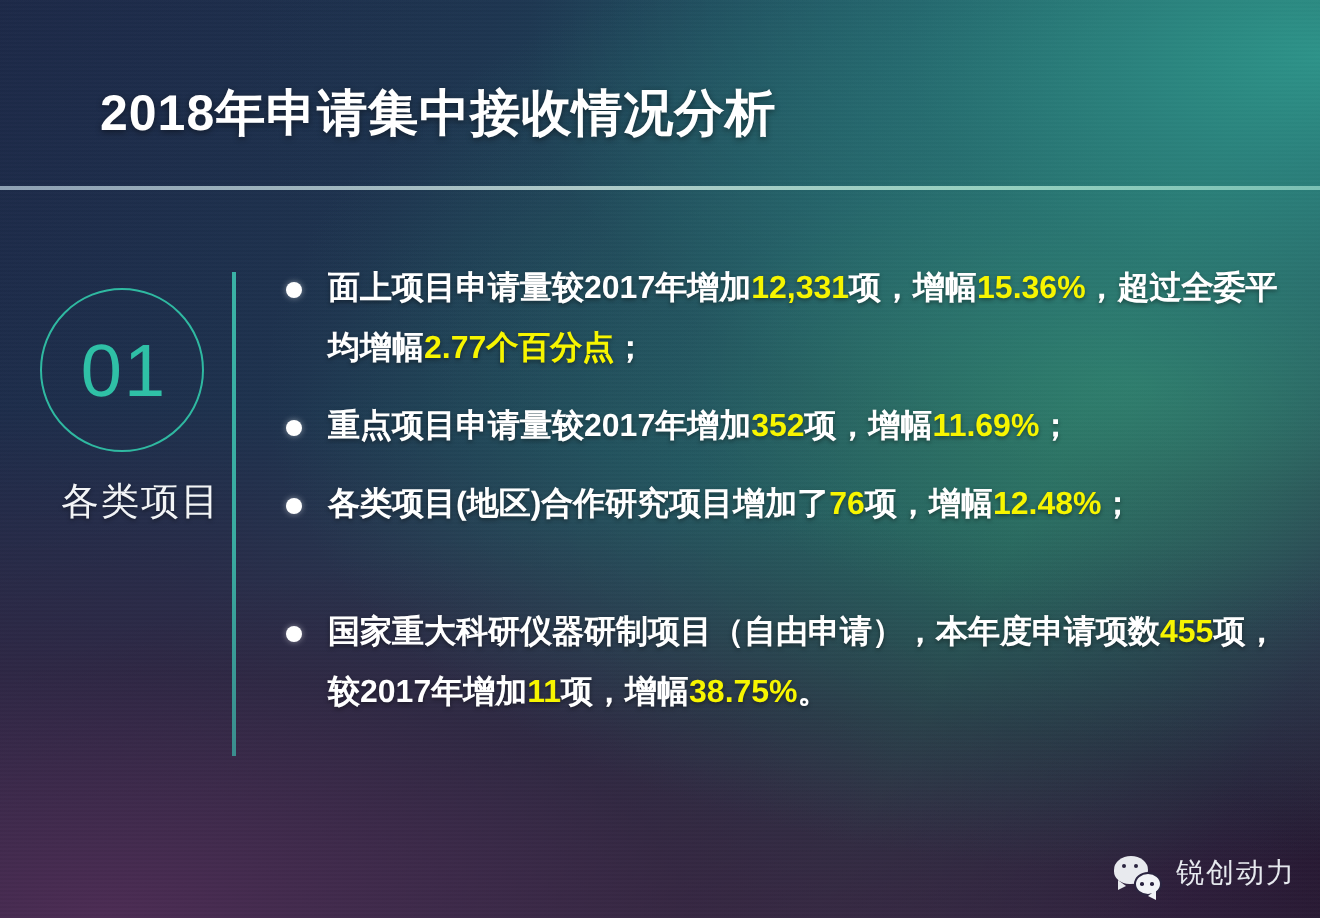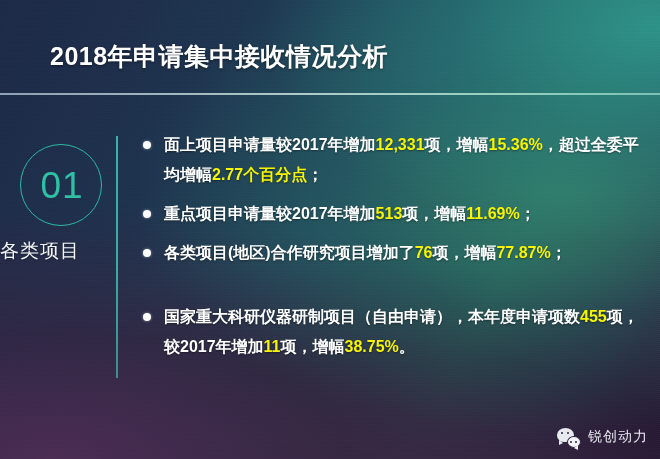--- a/index.html
+++ b/index.html
@@ -80,20 +80,21 @@
     font-size: 37px;
     color: #2fc0a6;
     letter-spacing: 1px;
     font-weight: normal;
   }
   .left-label {
     position: absolute;
     left: 0;
     top: 108px;
     width: 141px;
+    text-align: center;
     font-size: 19px;
     color: #f2f4f6;
     letter-spacing: 1px;
     text-shadow: 0 1px 2px rgba(0,0,0,0.4);
   }
   .v-divider {
     position: absolute;
     left: 116px;
     top: 136px;
     width: 1.6px;
@@ -219,22 +220,22 @@
     <div class="num-circle">
       <div class="num-text">01</div>
     </div>
     <div class="left-label">各类项目</div>
   </div>
 
   <div class="v-divider"></div>
 
   <div class="content">
       <div class="bullet-item"><span class="dot"></span><span>面上项目申请量较2017年增加</span><span class="hl">12,331</span><span>项，增幅</span><span class="hl">15.36%</span><span>，超过全委平均增幅</span><span class="hl">2.77个百分点</span><span>；</span></div>
-      <div class="bullet-item"><span class="dot"></span><span>重点项目申请量较2017年增加</span><span class="hl">513</span><span>项，增幅</span><span class="hl">11.69%</span><span>；</span></div>
-      <div class="bullet-item"><span class="dot"></span><span>各类项目(地区)合作研究项目增加了</span><span class="hl">76</span><span>项，增幅</span><span class="hl">77.87%</span><span>；</span></div>
+      <div class="bullet-item"><span class="dot"></span><span>重点项目申请量较2017年增加</span><span class="hl">352</span><span>项，增幅</span><span class="hl">11.69%</span><span>；</span></div>
+      <div class="bullet-item"><span class="dot"></span><span>各类项目(地区)合作研究项目增加了</span><span class="hl">76</span><span>项，增幅</span><span class="hl">12.48%</span><span>；</span></div>
       <div class="bullet-item spaced"><span class="dot"></span><span>国家重大科研仪器研制项目（自由申请），本年度申请项数</span><span class="hl">455</span><span>项，较2017年增加</span><span class="hl">11</span><span>项，增幅</span><span class="hl">38.75%</span><span>。</span></div>
     </div>
 
   <div class="footer-brand">
     <div class="wechat-icon">
       <div class="big-bubble"></div>
       <div class="e1"></div>
       <div class="e2"></div>
       <div class="small-bubble"></div>
       <div class="s1"></div>

